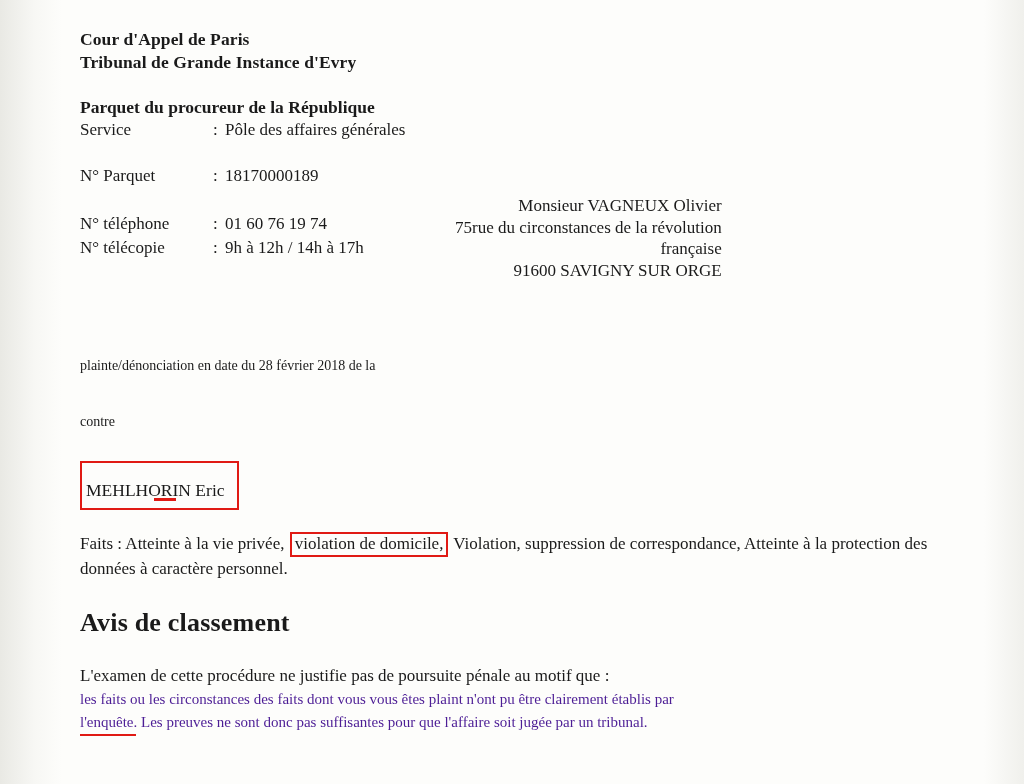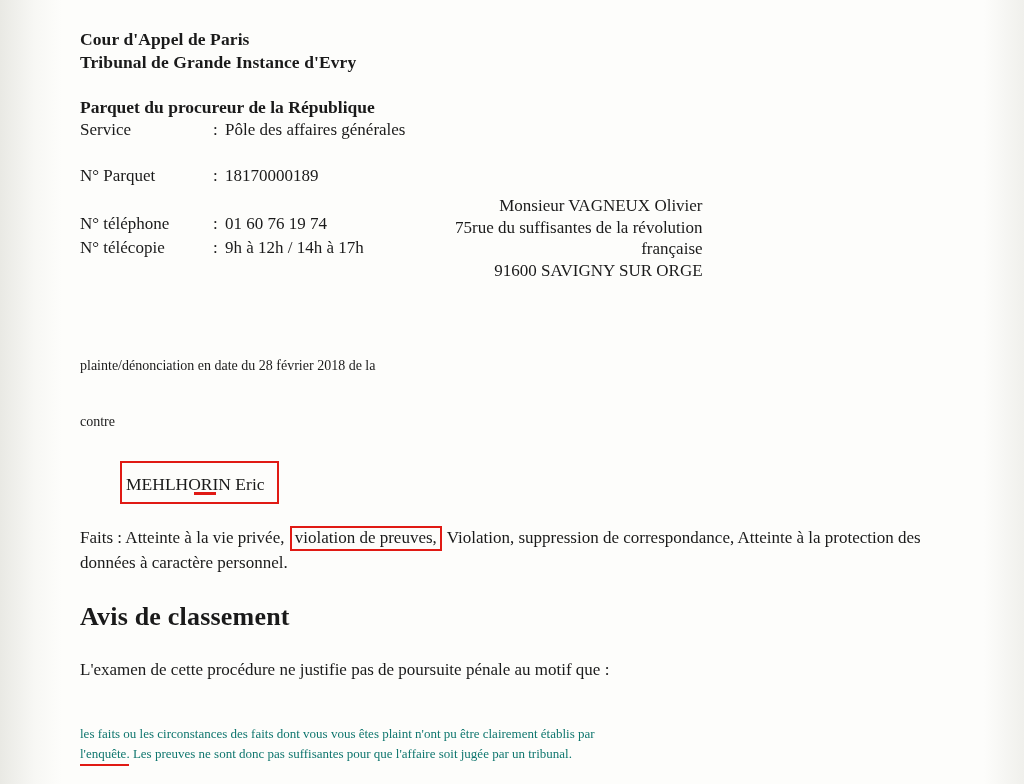--- a/index.html
+++ b/index.html
@@ -94,26 +94,25 @@
     font-size: 14px;
     line-height: 1.45;
   }
 
   .plainte { margin-top: 96px; }
   .contre  { margin-top: 36px; }
 
   .name-box {
     display: inline-block;
     margin-top: 28px;
-    padding: 12px 12px 8px 4px;
+    padding: 18px 12px 8px 4px;
     border: 2.5px solid #e01a14;
     font-size: 17.5px;
     line-height: 1.1;
     position: relative;
-    margin-left: 40px;
   }
   .name-box .underline-red {
     position: absolute;
     left: 72px;
     bottom: 7px;
     width: 22px;
     height: 2.5px;
     background: #e01a14;
   }
 
@@ -138,25 +137,24 @@
     margin-top: 26px;
     letter-spacing: 0.2px;
   }
 
   .examen {
     margin-top: 26px;
     font-size: 17px;
   }
 
   .para-final {
-    margin-top: 42px;
-    font-size: 13px;
+    font-size: 15px;
     line-height: 1.5;
     max-width: 900px;
-    color: #0f766e;
+    color: #4c1d95;
   }
   .para-final .l2 {
     display: block;
     position: relative;
   }
   .para-final .enquete {
     position: relative;
     display: inline-block;
   }
   .para-final .enquete::after {
@@ -211,34 +209,34 @@
     <div class="body-text plainte">plainte/dénonciation en date du 28 février 2018 de la</div>
 
     <div class="body-text contre">contre</div>
 
     <div class="name-box">
       <span>MEHLHORIN Eric</span>
       <span class="underline-red"></span>
     </div>
 
     <div class="faits">
-      <span>Faits : </span><span>Atteinte à la vie privée, </span><span class="hl-box">violation de preuves,</span><span> Violation, suppression de correspondance, Atteinte à la protection des données à caractère personnel.</span>
+      <span>Faits : </span><span>Atteinte à la vie privée, </span><span class="hl-box">violation de domicile,</span><span> Violation, suppression de correspondance, Atteinte à la protection des données à caractère personnel.</span>
     </div>
 
     <div class="avis">Avis de classement</div>
 
     <div class="body-text examen">L'examen de cette procédure ne justifie pas de poursuite pénale au motif que :</div>
 
     <div class="para-final">
       <span>les faits ou les circonstances des faits dont vous vous êtes plaint n'ont pu être clairement établis par</span>
       <span class="l2"><span class="enquete">l'enquête.</span><span> Les preuves ne sont donc pas suffisantes pour que l'affaire soit jugée par un tribunal.</span></span>
     </div>
 
   </div>
 
   <div class="addressee">
     <div>Monsieur VAGNEUX Olivier</div>
-    <div>75rue du suffisantes de la révolution</div>
+    <div>75rue du circonstances de la révolution</div>
     <div>française</div>
     <div>91600 SAVIGNY SUR ORGE</div>
   </div>
 
 </div>
 
 </body></html>

